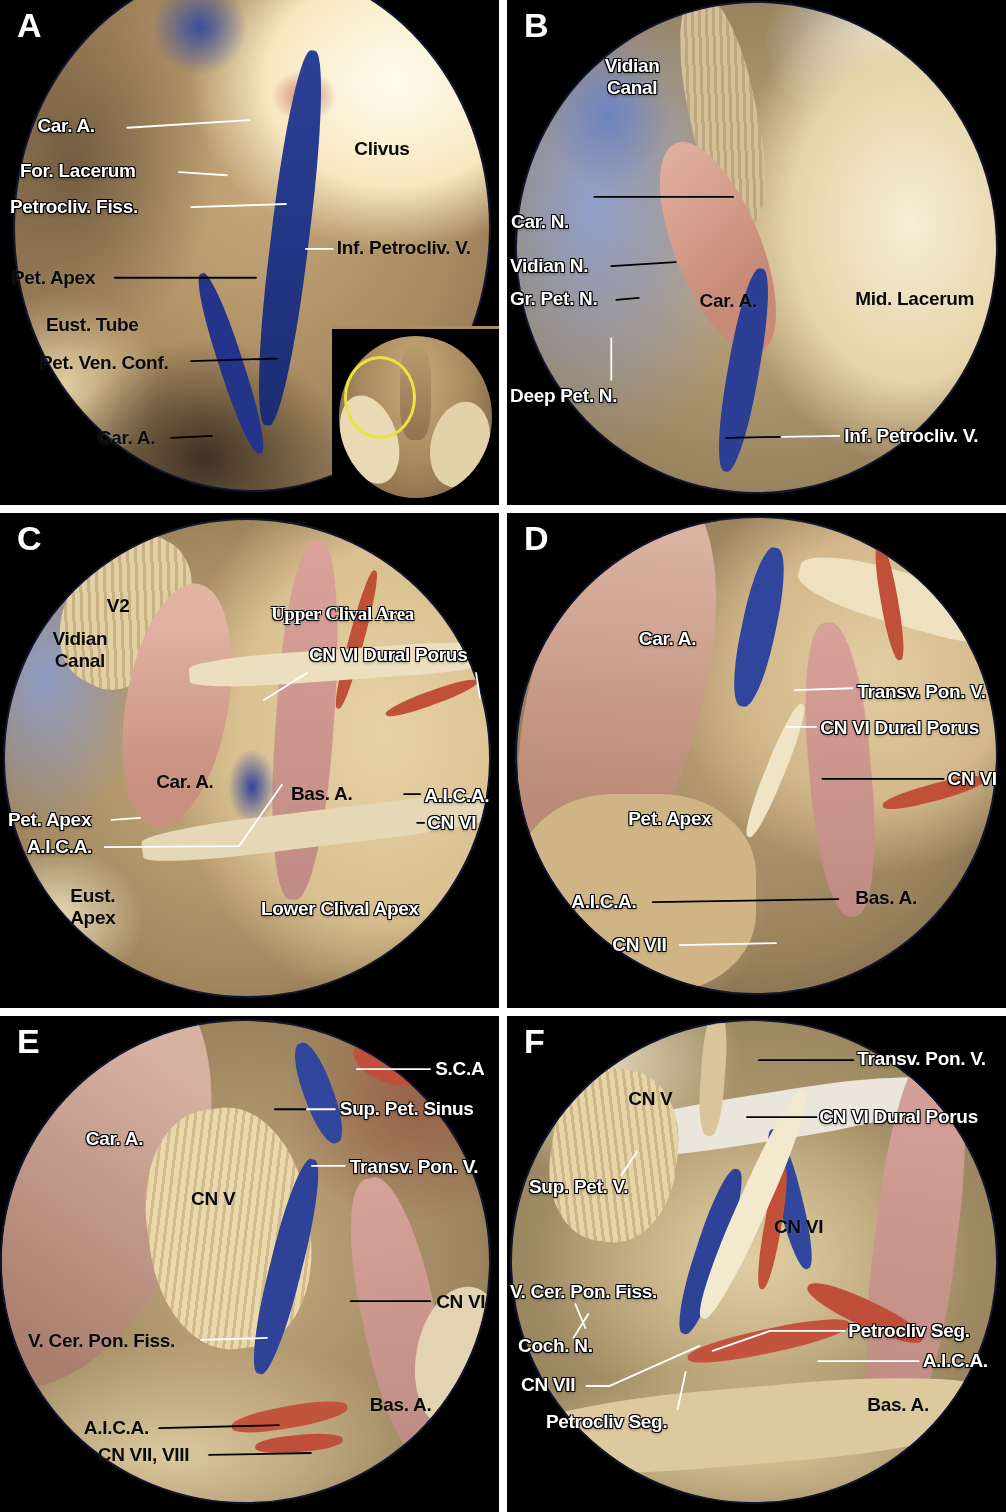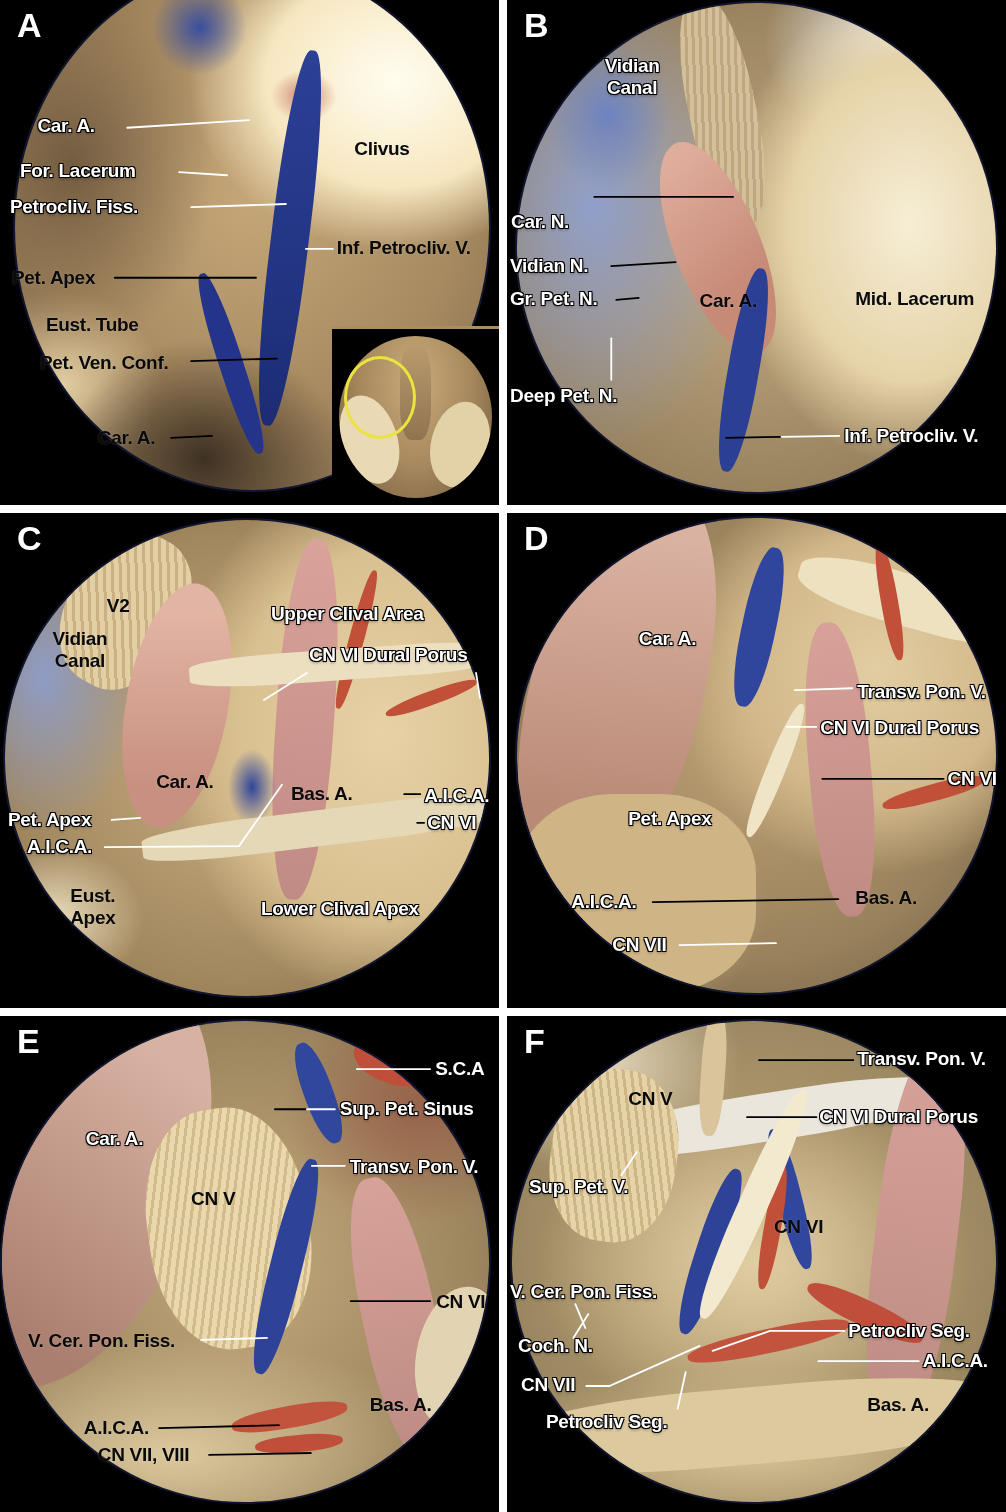--- a/index.html
+++ b/index.html
@@ -199,21 +199,21 @@
         <polyline points="95.4,32.3 96.2,37.4" stroke="#ffffff" class="lead"></polyline>
         <polyline points="81,56.8 84.2,56.8" stroke="#000000" class="lead"></polyline>
         <polyline points="83.6,62.6 85,62.6" stroke="#000000" class="lead"></polyline>
         <polyline points="22.4,62 28.1,61.6" stroke="#ffffff" class="lead"></polyline>
         <polyline points="21,67.5 47.9,67.3 56.5,54.9" stroke="#ffffff" class="lead"></polyline>
       </svg>
     <span class="panel-letter">C</span>
   <span class="lbl lbl-black" style="left: 21.4%; top: 16.6%;">V2</span>
       <span class="lbl lbl-black ctr" style="left: 16%; top: 23.2%;">Vidian
 Canal</span>
-      <span class="lbl lbl-white" style="left: 54.3%; top: 18.2%;">Upper Clival Area</span>
+      <span class="lbl lbl-white" style="left: 54.3%; top: 18.2%; font-family: Liberation Serif, serif;">Upper Clival Area</span>
       <span class="lbl lbl-white" style="left: 61.9%; top: 26.5%;">CN VI Dural Porus</span>
       <span class="lbl lbl-black" style="left: 31.3%; top: 52.1%;">Car. A.</span>
       <span class="lbl lbl-black" style="left: 58.3%; top: 54.5%;">Bas. A.</span>
       <span class="lbl lbl-white" style="left: 85%; top: 55%;">A.I.C.A.</span>
       <span class="lbl lbl-white" style="left: 85.6%; top: 60.4%;">CN VI</span>
       <span class="lbl lbl-white" style="left: 1.6%; top: 59.8%;">Pet. Apex</span>
       <span class="lbl lbl-white" style="left: 5.4%; top: 65.3%;">A.I.C.A.</span>
       <span class="lbl lbl-black ctr" style="left: 18.6%; top: 75.2%;">Eust.
 Apex</span>
       <span class="lbl lbl-white" style="left: 52.3%; top: 77.8%;">Lower Clival Apex</span>

